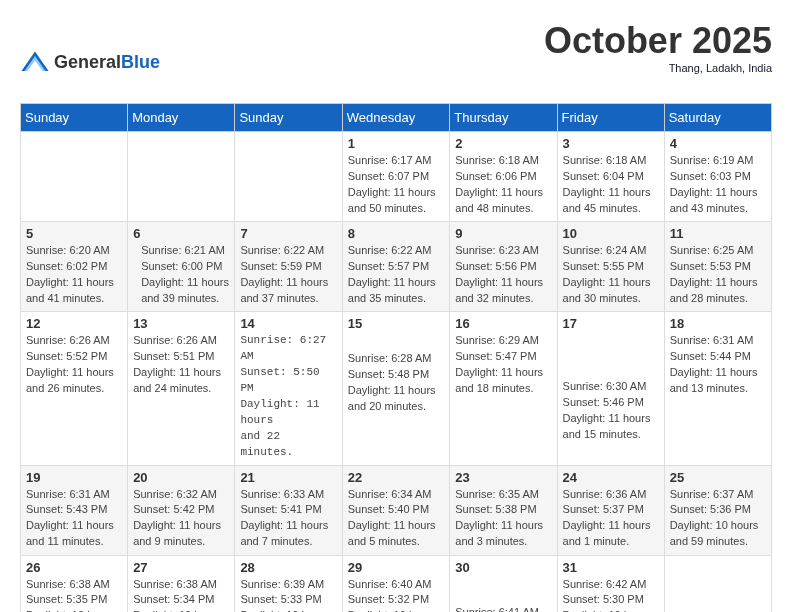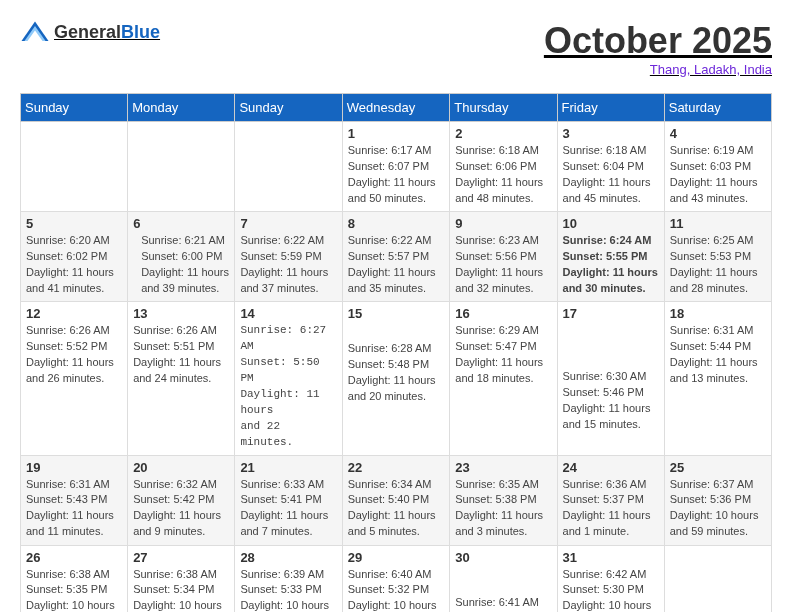--- a/index.html
+++ b/index.html
@@ -6,44 +6,43 @@
     body {
       font-family: Arial, sans-serif;
       background: #fff;
       width: 792px;
       min-height: 612px;
       padding: 20px;
     }
     .header {
       display: flex;
       justify-content: space-between;
-      align-items: flex-start;
-      margin-bottom: 16px;
-      text-decoration: underline;
+      align-items: flex-end;
+      margin-bottom: 29px;
     }
     .logo {
       display: flex;
       align-items: center;
       gap: 4px;
     }
     .logo-icon {
       width: 30px;
       height: 24px;
     }
     .title-block {
       text-align: right;
     }
     .month-title {
       font-size: 36px;
       font-weight: bold;
       color: #333;
     }
     .location-title {
-      font-size: 13px;
-      color: #6d28d9;
+      font-size: 11px;
+      color: #0f172a;
     }
     .calendar {
       width: 100%;
       border-collapse: collapse;
       font-size: 11px;
       border-radius: 25px;
     }
     .calendar th {
       background-color: #1565c0;
       color: #fff;
@@ -177,21 +176,21 @@
         </td>
         <td>
           <span class="day-number">9</span>
           <div class="day-info" style="white-space: pre-line;">Sunrise: 6:23 AM
 Sunset: 5:56 PM
 Daylight: 11 hours
 and 32 minutes.</div>
         </td>
         <td>
           <span class="day-number">10</span>
-          <div class="day-info" style="white-space: pre-line; font-weight: bold;">Sunrise: 6:24 AM
+          <div class="day-info" style="white-space: pre-line;">Sunrise: 6:24 AM
 Sunset: 5:55 PM
 Daylight: 11 hours
 and 30 minutes.</div>
         </td>
         <td>
           <span class="day-number">11</span>
           <div class="day-info" style="white-space: pre-line;">Sunrise: 6:25 AM
 Sunset: 5:53 PM
 Daylight: 11 hours
 and 28 minutes.</div>

